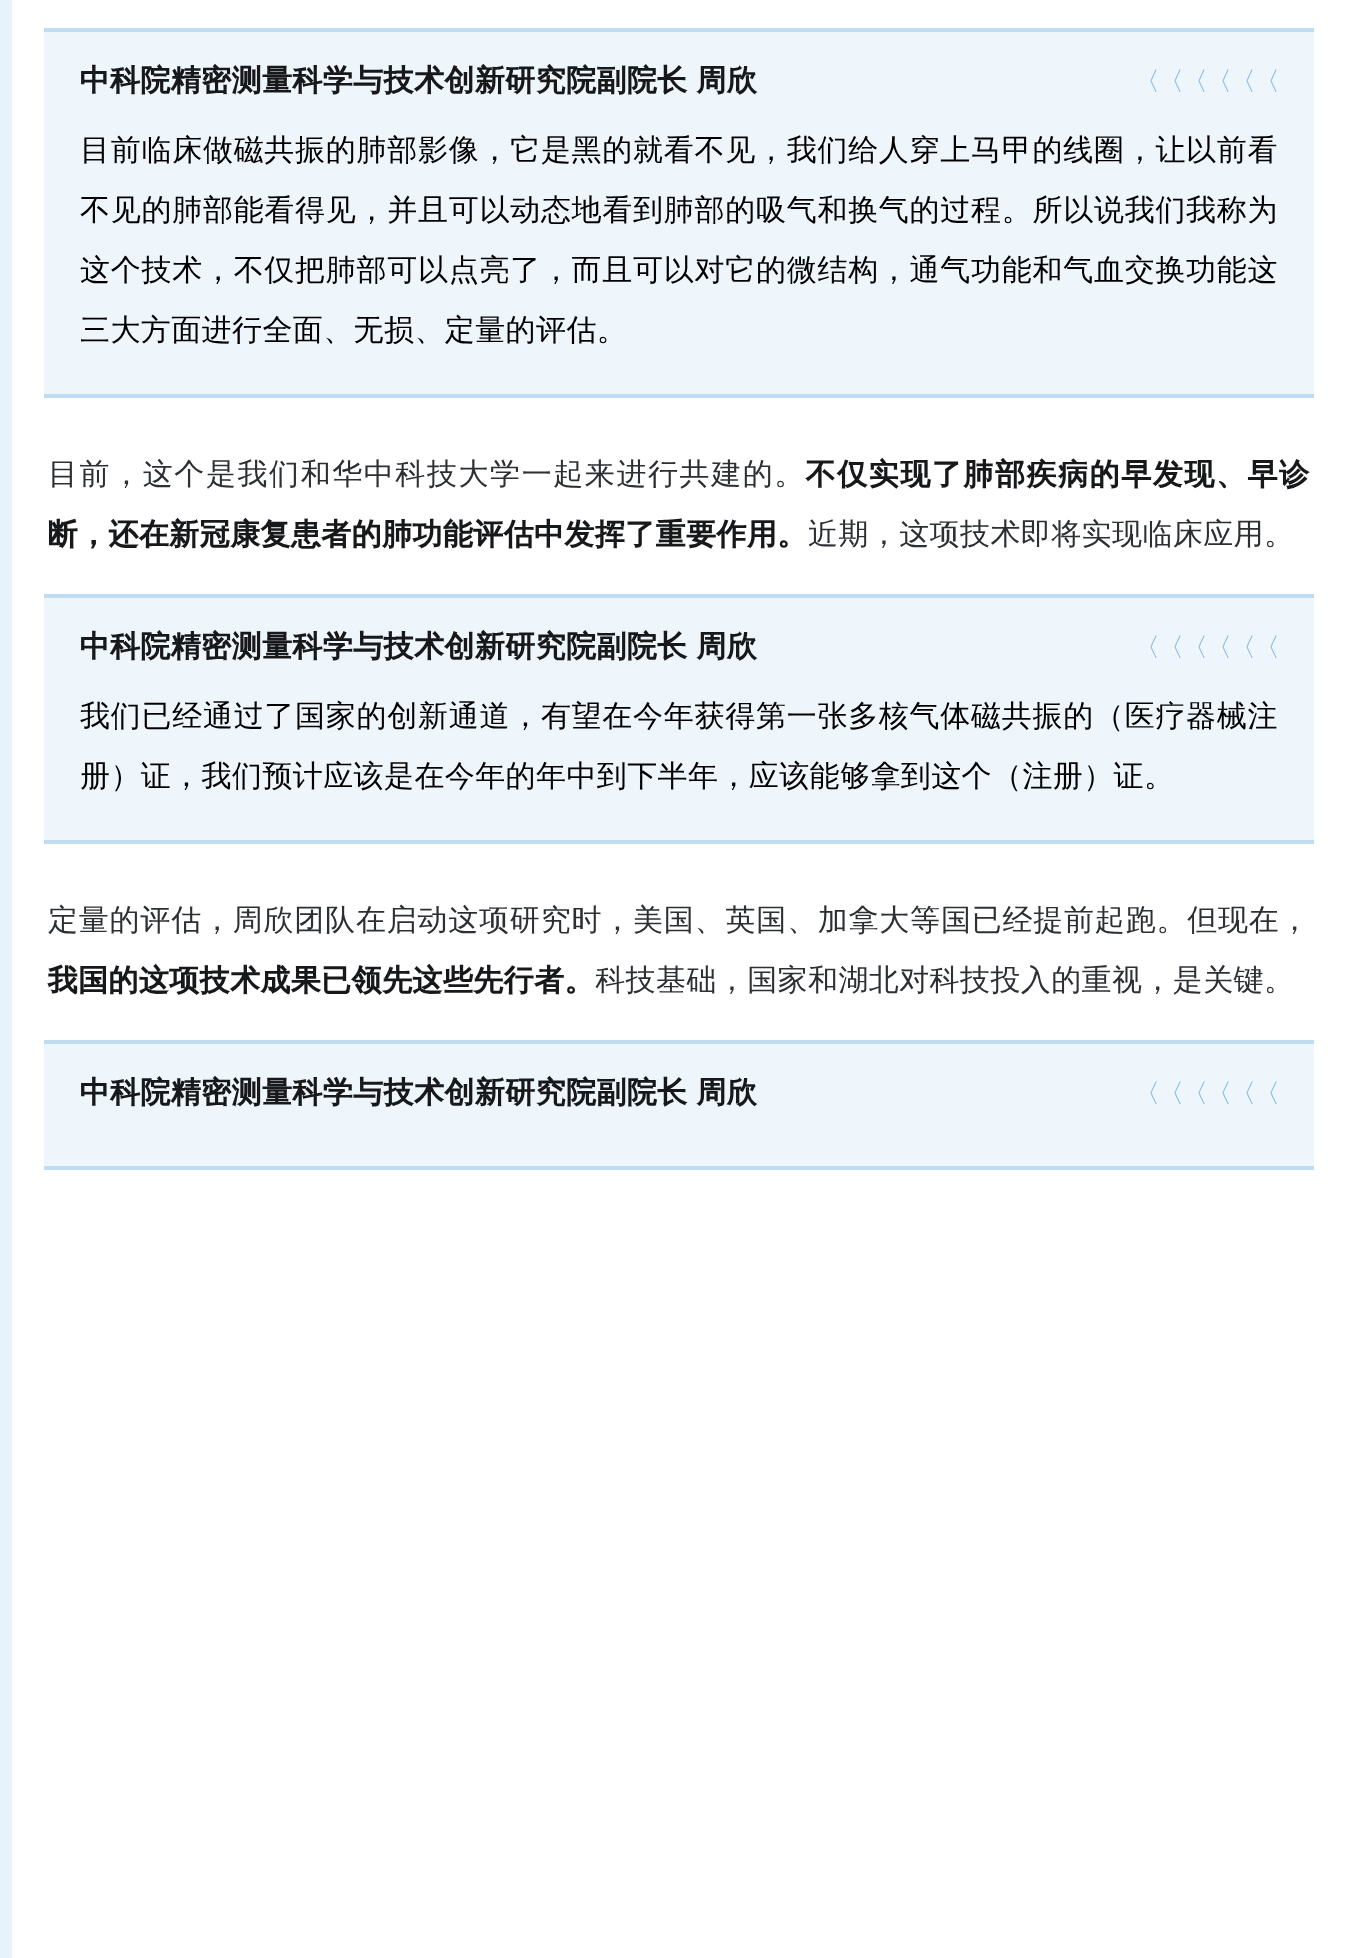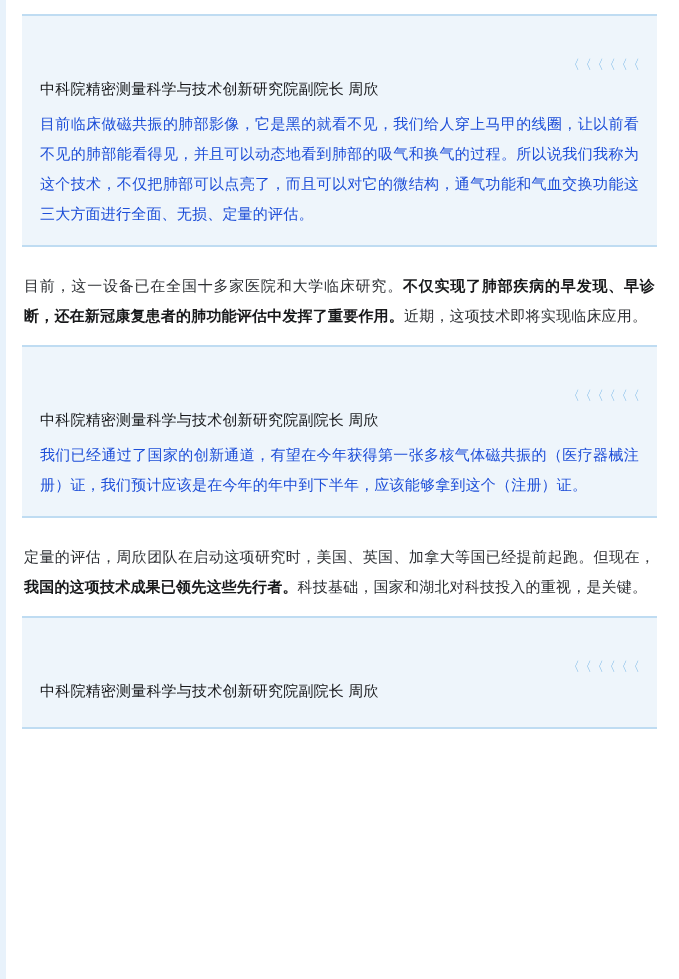--- a/index.html
+++ b/index.html
@@ -40,37 +40,36 @@
     box-sizing: border-box;
   }
   .quote-head {
     display: flex;
     align-items: center;
     justify-content: space-between;
     margin-bottom: 10px;
   }
   .quote-title {
     font-size: 15px;
-    font-weight: normal;
+    font-weight: bold;
     color: #17181a;
     letter-spacing: 0.2px;
     line-height: 1.4;
-    margin-top: 48px;
   }
   .quote-marks {
     color: #7db9e8;
     font-size: 13px;
     letter-spacing: -1px;
     font-family: "DejaVu Sans", sans-serif;
     white-space: nowrap;
     padding-left: 10px;
   }
   .quote-body {
     font-size: 15px;
-    color: #1d4ed8;
+    color: #000000;
     line-height: 2.0;
     text-align: justify;
     letter-spacing: 0.2px;
   }
   .para {
     font-size: 15px;
     color: #2c2f33;
     line-height: 2.0;
     text-align: justify;
     letter-spacing: 0.2px;
@@ -88,21 +87,21 @@
 <div class="page">
   <div class="left-rule"></div>
   <div id="content">
       <div class="quote-block">
         <div class="quote-head">
           <div class="quote-title">中科院精密测量科学与技术创新研究院副院长 周欣</div>
           <div class="quote-marks">〈〈〈〈〈〈</div>
         </div>
         <div class="quote-body">目前临床做磁共振的肺部影像，它是黑的就看不见，我们给人穿上马甲的线圈，让以前看不见的肺部能看得见，并且可以动态地看到肺部的吸气和换气的过程。所以说我们我称为这个技术，不仅把肺部可以点亮了，而且可以对它的微结构，通气功能和气血交换功能这三大方面进行全面、无损、定量的评估。</div>
       </div>
-      <p class="para"><span>目前，这一设备已在全国十多家医院和大学临床研究。</span><b>不仅实现了肺部疾病的早发现、早诊断，还在新冠康复患者的肺功能评估中发挥了重要作用。</b><span>近期，这项技术即将实现临床应用。</span></p>
+      <p class="para"><span>目前，这个是我们和华中科技大学一起来进行共建的。</span><b>不仅实现了肺部疾病的早发现、早诊断，还在新冠康复患者的肺功能评估中发挥了重要作用。</b><span>近期，这项技术即将实现临床应用。</span></p>
       <div class="quote-block">
         <div class="quote-head">
           <div class="quote-title">中科院精密测量科学与技术创新研究院副院长 周欣</div>
           <div class="quote-marks">〈〈〈〈〈〈</div>
         </div>
         <div class="quote-body">我们已经通过了国家的创新通道，有望在今年获得第一张多核气体磁共振的（医疗器械注册）证，我们预计应该是在今年的年中到下半年，应该能够拿到这个（注册）证。</div>
       </div>
       <p class="para"><span>定量的评估，周欣团队在启动这项研究时，美国、英国、加拿大等国已经提前起跑。但现在，</span><b>我国的这项技术成果已领先这些先行者。</b><span>科技基础，国家和湖北对科技投入的重视，是关键。</span></p>
       <div class="quote-block">
         <div class="quote-head">

